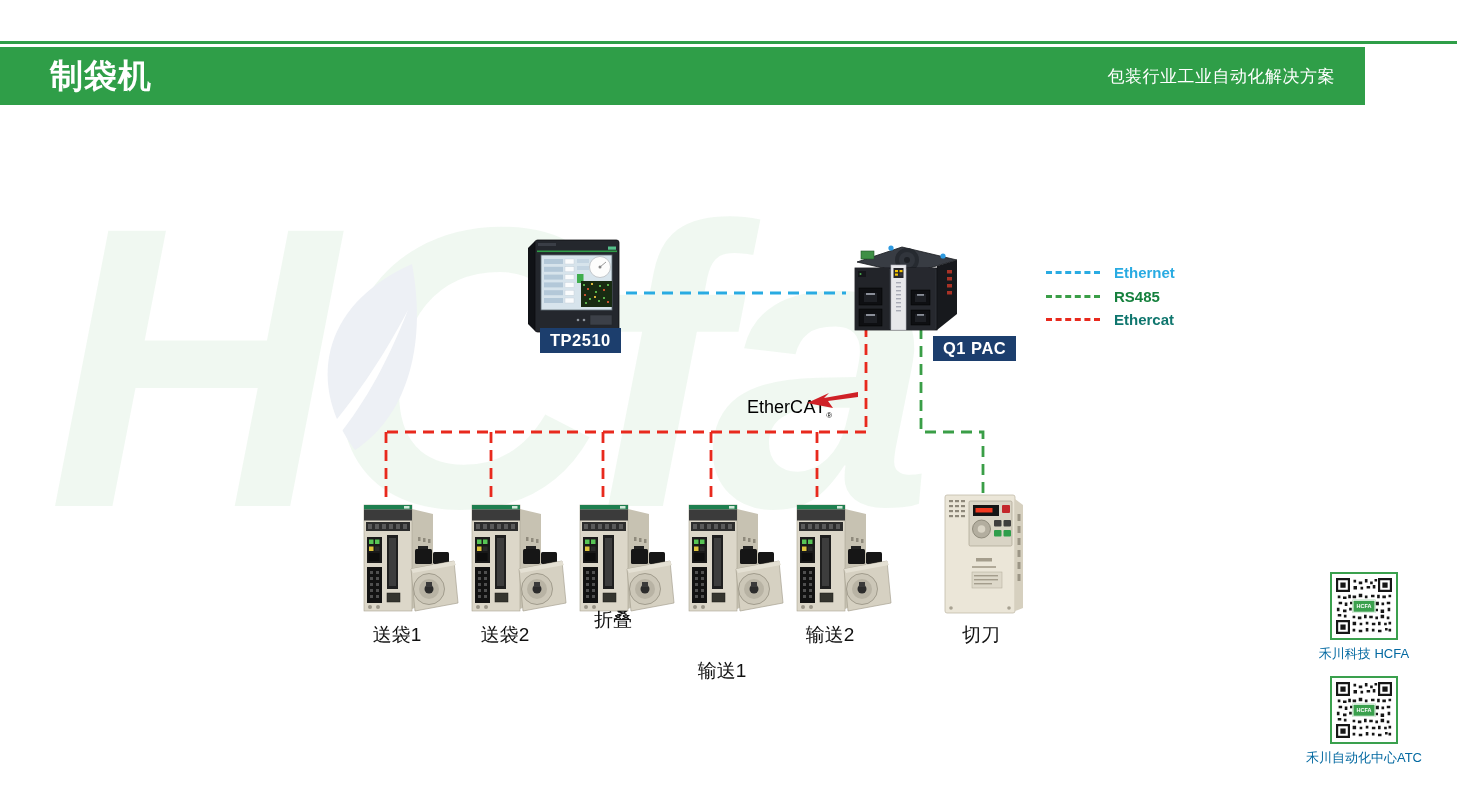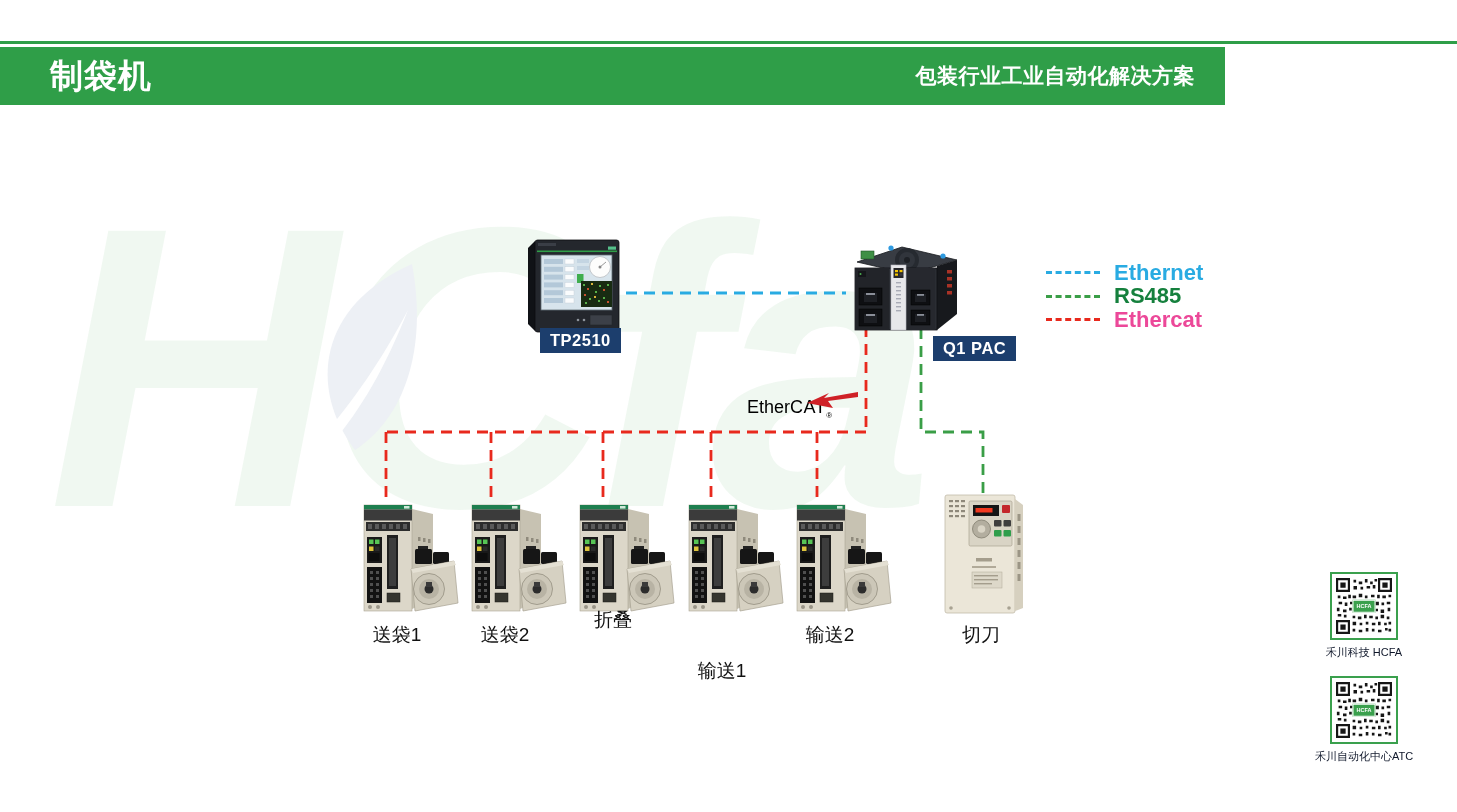--- a/index.html
+++ b/index.html
@@ -7,59 +7,59 @@
          font-family:"Liberation Sans","DejaVu Sans",sans-serif;}
 
   
   .wm-text{position:absolute;left:48px;top:128px;z-index:0;
            font-size:400px;font-weight:700;font-style:italic;letter-spacing:-16px;
            color:rgba(47,158,72,0.075);line-height:1.2;white-space:nowrap;user-select:none;}
   .wm-leaf{position:absolute;left:300px;top:258px;width:140px;height:195px;z-index:0;}
 
   
   .top-line{position:absolute;left:0;top:41px;width:1457px;height:3px;background:#2f9e48;z-index:2;}
-  .header-bar{position:absolute;left:0;top:47px;width:1225px;height:58px;background:#2f9e48;z-index:2;
+  .header-bar{position:absolute;left:0;top:47px;width:1365px;height:58px;background:#2f9e48;z-index:2;
               display:flex;align-items:center;justify-content:space-between;
               padding:0 30px 0 50px;box-sizing:border-box;color:#fff;}
   .header-bar h1{margin:0;font-size:33px;font-weight:700;letter-spacing:1px;}
-  .header-sub{font-size:21px;font-weight:700;letter-spacing:0.5px;}
+  .header-sub{font-size:17px;font-weight:400;letter-spacing:0.5px;}
 
   
   .wires{position:absolute;left:0;top:0;width:1457px;height:812px;z-index:1;}
 
   
   .dev{position:absolute;z-index:2;}
   .dev svg{display:block;width:100%;height:100%;}
 
   .tag{position:absolute;z-index:3;background:#1c3e6d;color:#fff;font-size:16.5px;font-weight:600;
        padding:3px 10px;letter-spacing:0.5px;white-space:nowrap;}
 
   .dev-label{position:absolute;z-index:3;font-size:19px;color:#111;text-align:center;white-space:nowrap;}
 
   
   .legend{position:absolute;left:1046px;top:261px;z-index:3;}
   .legend-row{display:flex;align-items:center;height:23.5px;}
   .legend-dash{width:54px;border-top:3px dashed currentColor;margin-right:14px;}
-  .legend-label{font-size:22px;font-weight:600;}
+  .legend-label{font-size:15px;font-weight:600;}
 
   
   .ec-logo{position:absolute;left:747px;top:397px;z-index:3;color:#000;font-size:18px;white-space:nowrap;}
   .ec-logo .pre{font-weight:400;}
   .ec-logo .bold{font-weight:400;letter-spacing:0.5px;}
   .ec-logo .reg{font-size:8px;vertical-align:sub;}
   .ec-arrow{position:absolute;left:804px;top:389px;width:56px;height:26px;z-index:3;}
 
   
   .qr{position:absolute;z-index:3;width:68px;height:68px;margin:0;box-sizing:border-box;
       background:#fff;border:2px solid #3aa04d;padding:4px;}
   .qr svg{display:block;width:100%;height:100%;}
   .qr-logo{position:absolute;left:50%;top:50%;transform:translate(-50%,-50%);
            background:#3aa04d;border:1.5px solid #fff;color:#fff;font-size:5.5px;font-weight:700;
            padding:2.5px 3px;line-height:1;}
-  .qr-caption{position:absolute;z-index:3;font-size:11px;color:#0f172a;text-align:center;white-space:nowrap;}
+  .qr-caption{position:absolute;z-index:3;font-size:13px;color:#0369a1;text-align:center;white-space:nowrap;}
 </style>
 </head>
 <body>
 
 <div class="stage">
 
   <div class="wm-text">HCfa</div>
   <svg class="wm-leaf" viewBox="0 0 140 195">
     <path d="M55,192 C8,130 18,48 112,6 C128,92 104,160 55,192 Z" fill="#edf0f5"></path>
     <path d="M20,182 C55,140 80,105 108,52 C85,110 62,150 30,188 Z" fill="#ffffff"></path>
@@ -310,21 +310,21 @@
     <div class="legend-row">
       <span class="legend-dash" style="color: rgb(41, 171, 226);"></span>
       <span class="legend-label" style="color: rgb(41, 171, 226);">Ethernet</span>
     </div>
     <div class="legend-row">
       <span class="legend-dash" style="color: rgb(58, 158, 71);"></span>
       <span class="legend-label" style="color: #15803d;">RS485</span>
     </div>
     <div class="legend-row">
       <span class="legend-dash" style="color: rgb(232, 41, 29);"></span>
-      <span class="legend-label" style="color: #ec4899;">Ethercat</span>
+      <span class="legend-label" style="color: #0f766e;">Ethercat</span>
     </div>
   </div>
 
   <div class="ec-logo"><span class="pre">Ether</span><span class="bold">CAT</span><span class="reg">®</span></div>
   <svg class="ec-arrow" viewBox="0 0 56 26">
     <path d="M54,3 L20,9 L25,4 L3,14 L29,19 L24,12 L54,8 Z" fill="#cf2127"></path>
   </svg>
 
   <div class="dev" style="left:362px;top:497px;width:97px;height:118px">
     <svg viewBox="0 0 97 118">

